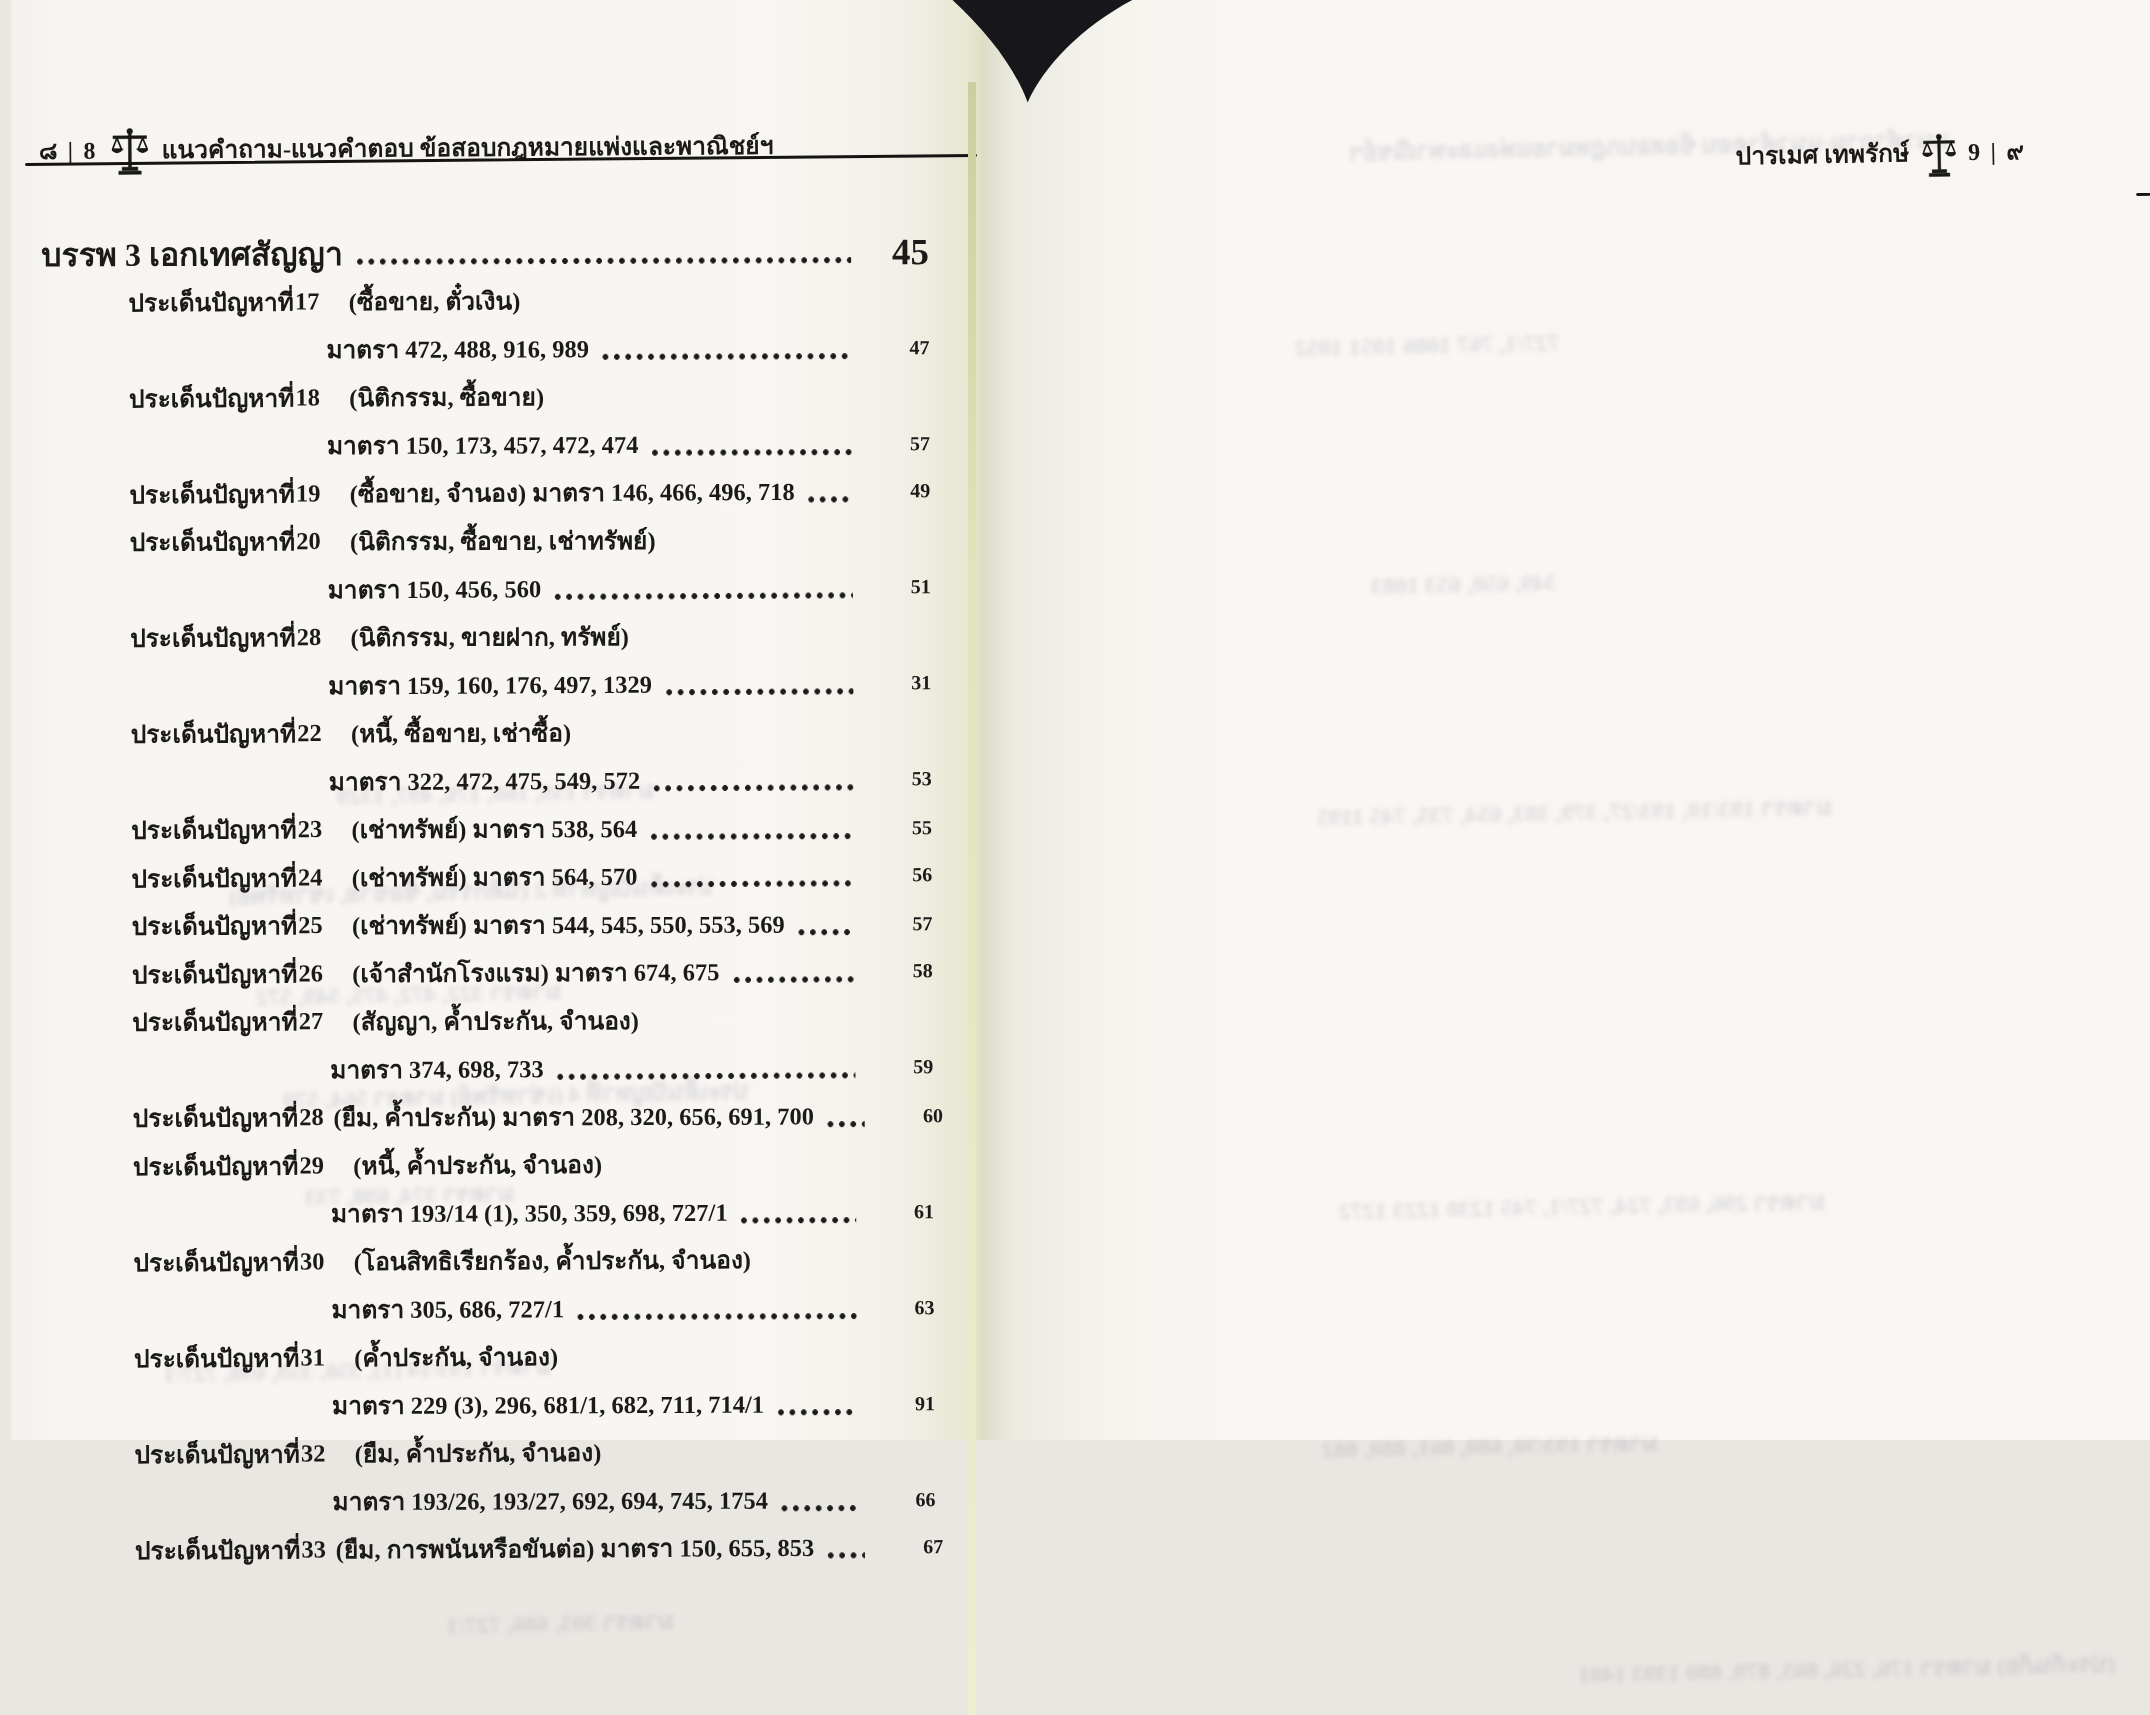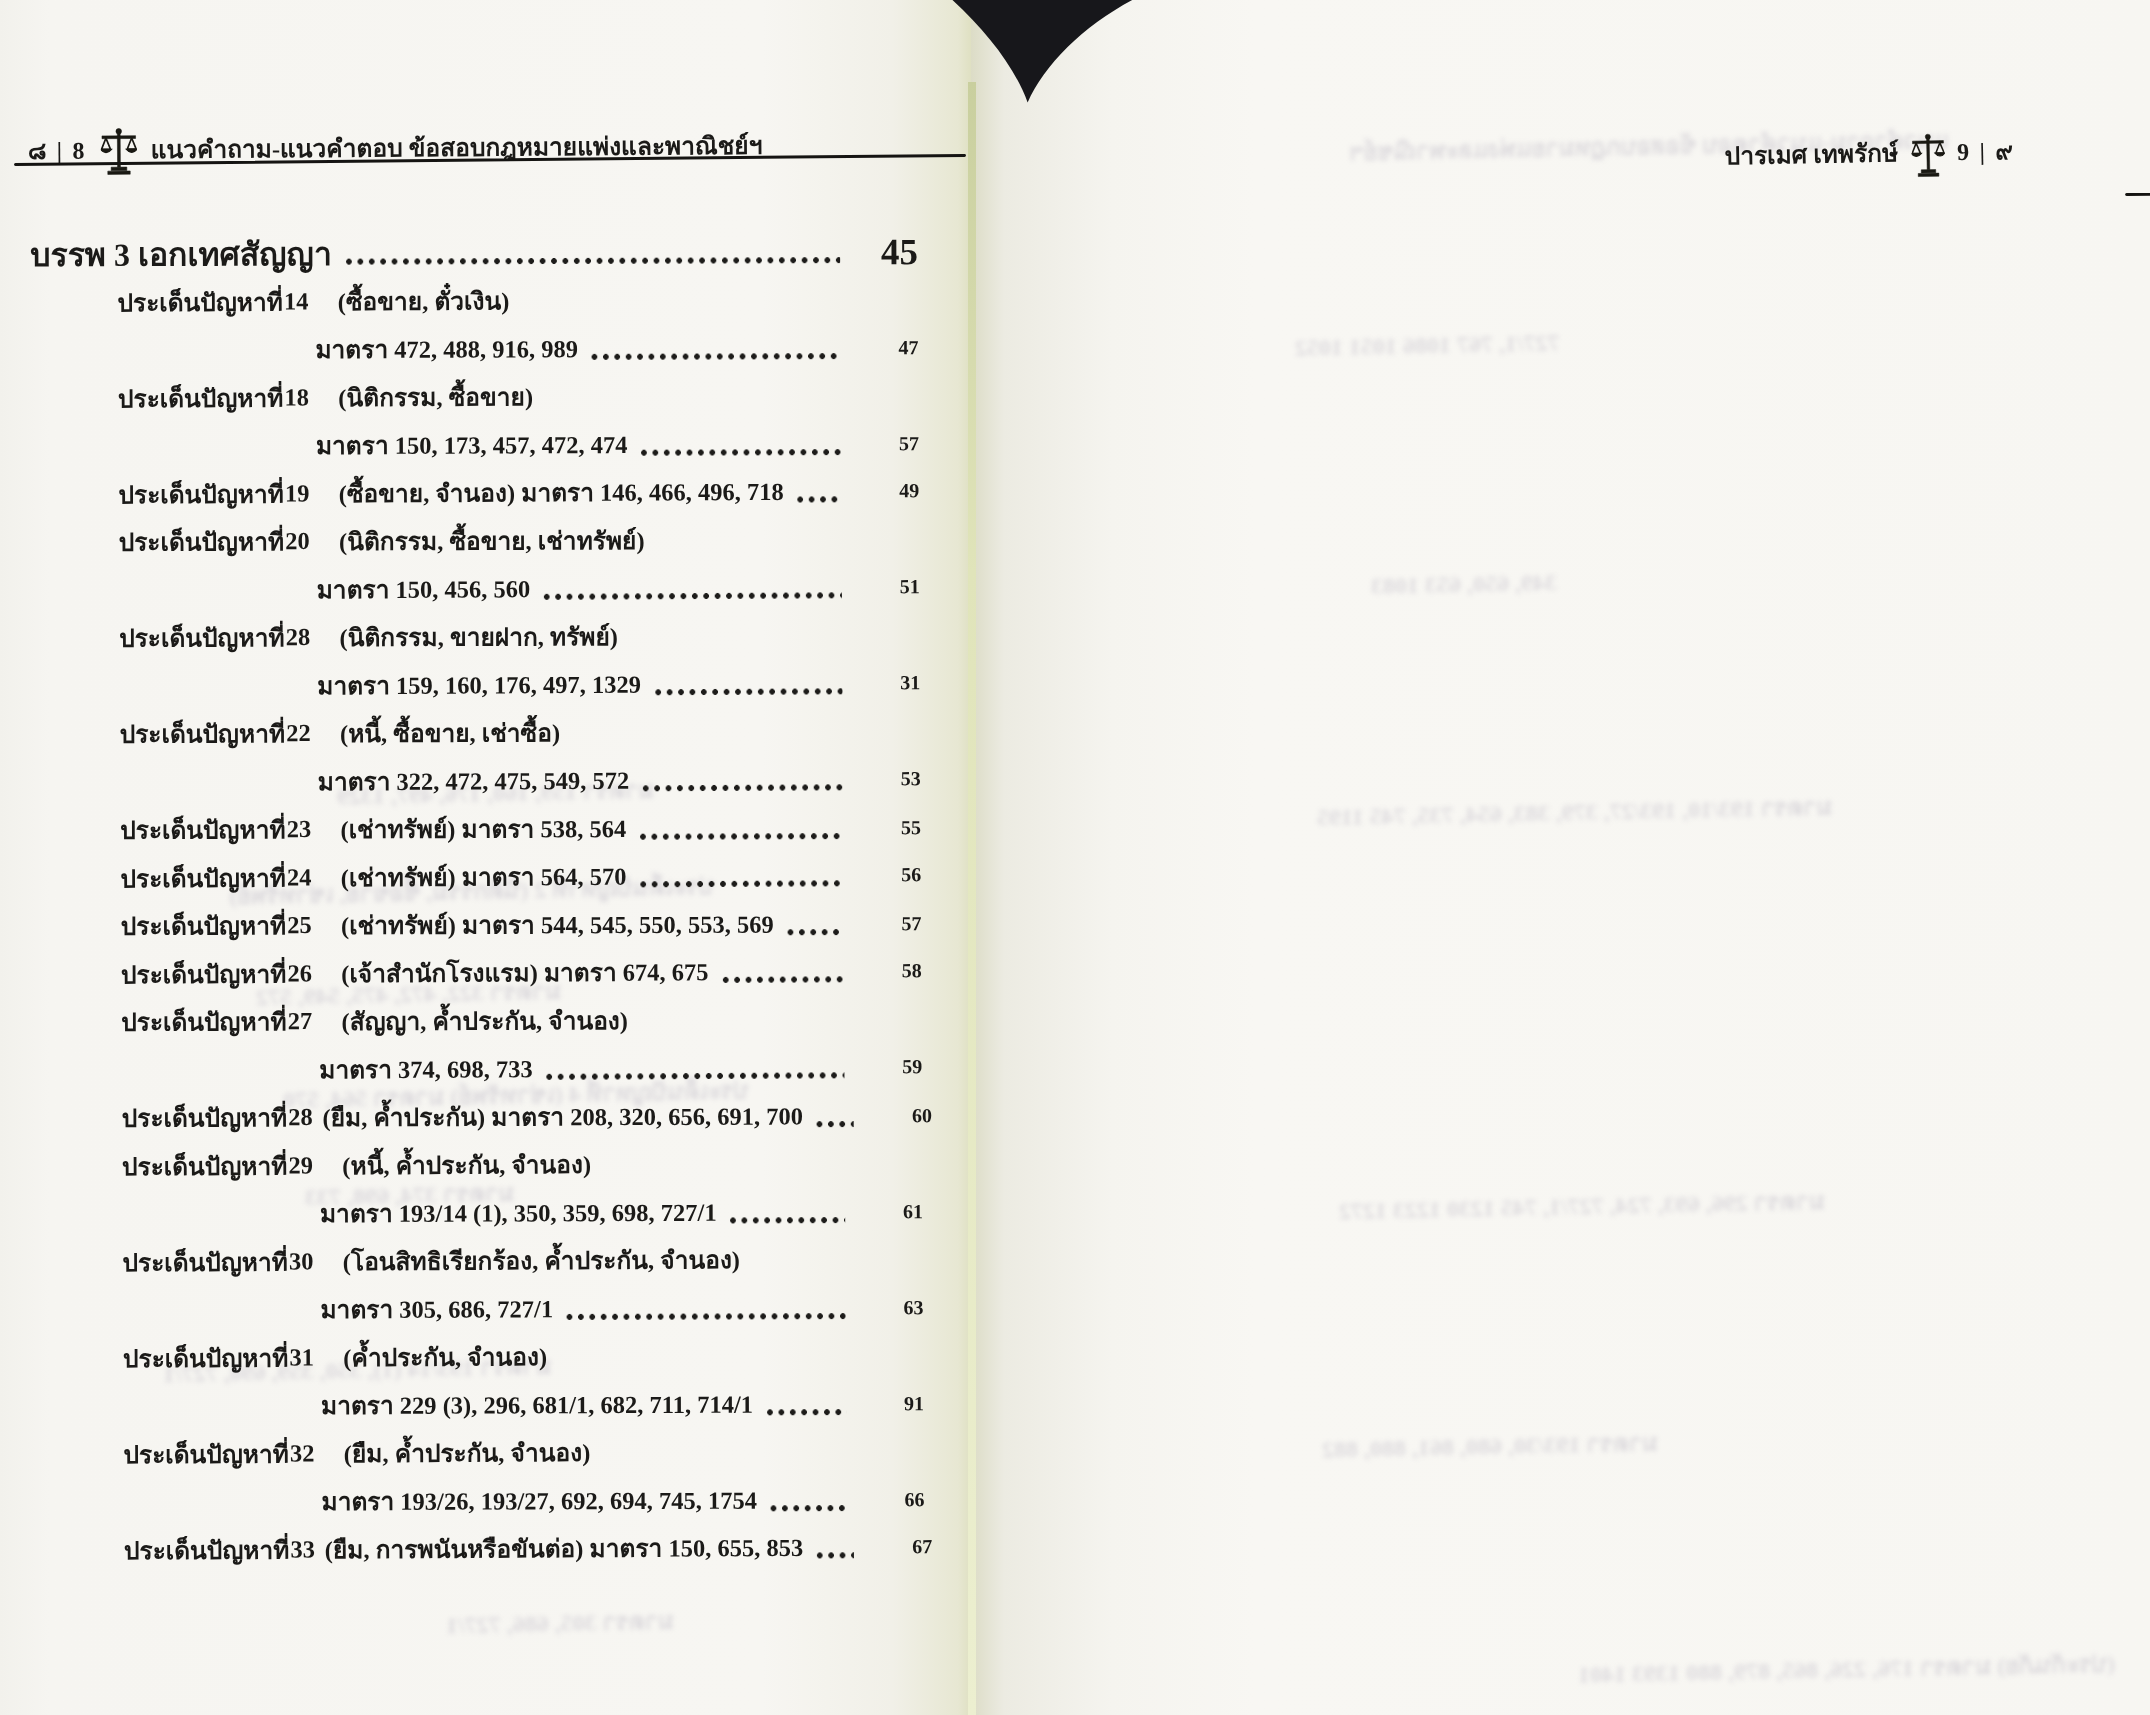--- a/index.html
+++ b/index.html
@@ -2,21 +2,21 @@
 <html style="font-size:8.7px"><head>
 <meta charset="utf-8">
 <style>
   html,body{margin:0;padding:0;}
   body{
     width:2151px;height:1715px;position:relative;overflow:hidden;
     background:#e8e7e2;
     font-family:"Liberation Serif","DejaVu Serif",serif;
     color:#1b1a18;
   }
-  .page{position:absolute;top:0;height:1715px;}
+  .page{position:absolute;top:0;height:1440px;margin-left:11px;}
   .page-left{
     left:0;width:971px;
     background:linear-gradient(90deg,#f2f1ec 0,#f6f5f1 49px,#f7f6f2 762px,#f1f0e8 892px,#e7e7d2 958px,#dfe0c2 971px);
   }
   .page-right{
     left:971px;width:1180px;
     background:linear-gradient(90deg,#dcdcc6 0,#ecebe2 33px,#f5f4ef 141px,#f8f7f3 283px,#f7f6f2 100%);
   }
   .gutter-line{
     position:absolute;left:968px;top:82px;width:7.6px;height:1634px;
@@ -95,21 +95,21 @@
     </div>
     <div class="rule rule-left"></div>
     <div class="toc toc-left" id="toc-left">
         <div class="row chapter">
           <span class="ch-title">บรรพ 3  เอกเทศสัญญา</span>
           <div class="leader"></div>
           <span class="pg">45</span>
         </div>
         <div class="row entry">
           <span class="lbl">ประเด็นปัญหาที่</span>
-          <span class="num">14</span>
+          <span class="num">17</span>
           <span class="txt">(ซื้อขาย, ตั๋วเงิน)</span>
         </div>
         <div class="row cont">
           <span class="txt">มาตรา 472, 488, 916, 989</span>
           <div class="leader"></div>
           <span class="pg">47</span>
         </div>
         <div class="row entry">
           <span class="lbl">ประเด็นปัญหาที่</span>
           <span class="num">18</span>

